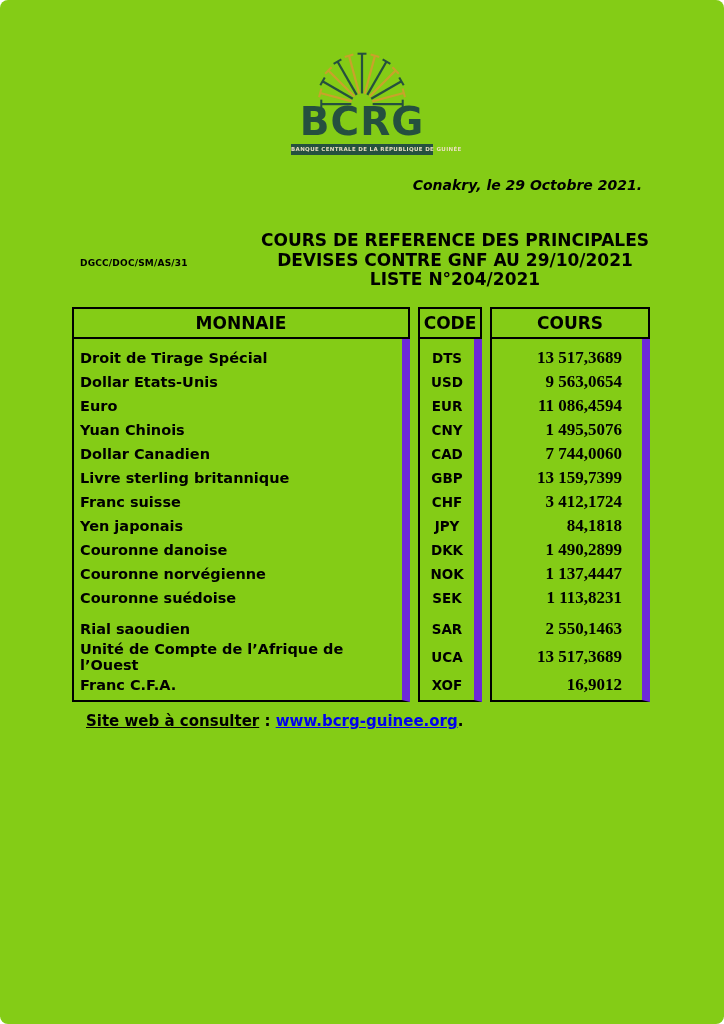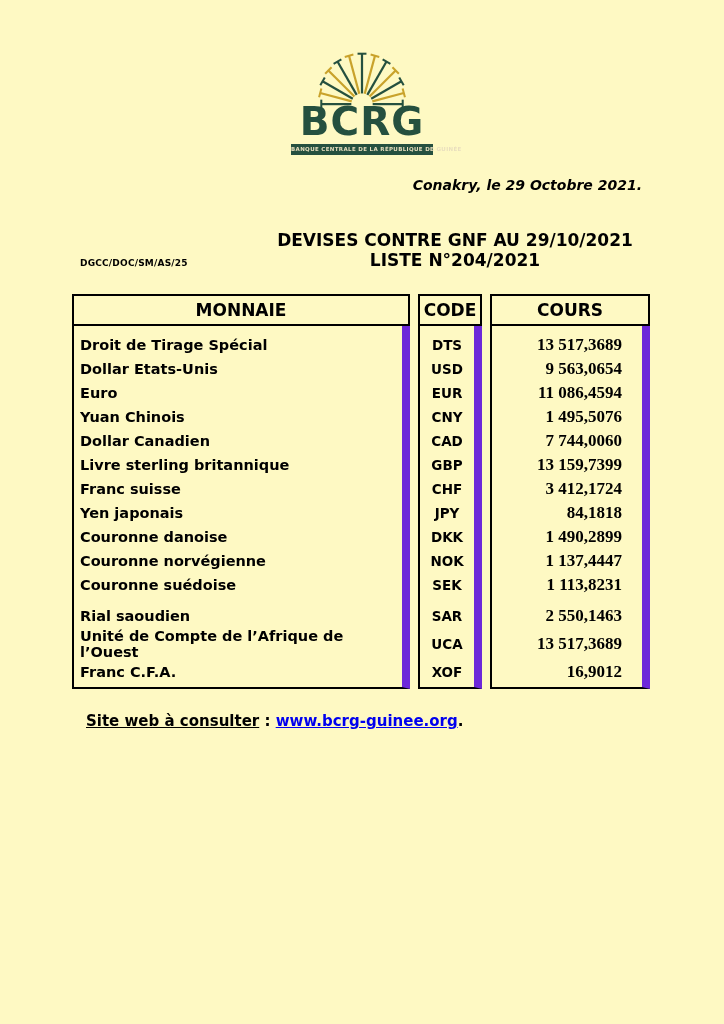--- a/index.html
+++ b/index.html
@@ -1,22 +1,23 @@
 <!DOCTYPE html>
 <html><head>
 <meta charset="utf-8">
 <style>
   html,body{margin:0;padding:0;background:#fff;}
   .page{
     position:relative;
     width:724px;height:1024px;
-    background:#fef9c3;
+    background:#84cc16;
     font-family:"DejaVu Sans","Liberation Sans",sans-serif;
     color:#000;
     overflow:hidden;
+    border-radius:8px;
   }
   
   .logo{position:absolute;top:44px;left:50%;transform:translateX(-50%);width:150px;text-align:center;}
   .logo-rays{display:block;margin:0 auto;}
   .logo-acronym{
     display:block;margin-top:-6px;
     font-size:39px;font-weight:800;letter-spacing:1px;
     color:#25503f;line-height:1;
   }
   .logo-band{
@@ -33,21 +34,21 @@
   .ref-code{
     position:absolute;top:258px;left:80px;
     font-size:9px;font-weight:700;letter-spacing:.2px;
   }
   .doc-title{
     position:absolute;top:231px;left:255px;width:400px;
     text-align:center;font-size:17px;font-weight:700;line-height:19.5px;
   }
   
   .rates{
-    position:absolute;top:294px;left:64px;
+    position:absolute;top:307px;left:64px;
     border-collapse:separate;border-spacing:8px 0;
     table-layout:fixed;
   }
   .rates col.c-monnaie{width:338px;}
   .rates col.c-code{width:64px;}
   .rates col.c-cours{width:160px;}
   .rates th{
     border:2px solid #000;
     font-size:17px;font-weight:700;
     height:28px;text-align:center;padding:0;
@@ -105,23 +106,24 @@
         <line x1="23.1" y1="46.0" x2="20.7" y2="54.9" stroke="#c9a22b" stroke-width="2.1"></line>
         <line x1="54.0" y1="62.0" x2="23.0" y2="62.0" stroke="#25503f" stroke-width="2.3"></line>
         <line x1="23.0" y1="57.4" x2="23.0" y2="66.6" stroke="#25503f" stroke-width="2.1"></line>
       </svg>
     <span class="logo-acronym">BCRG</span>
     <span class="logo-band">BANQUE CENTRALE DE LA RÉPUBLIQUE DE GUINÉE</span>
   </div>
 
   <div class="dateline">Conakry, le 29 Octobre 2021.</div>
 
-  <div class="ref-code">DGCC/DOC/SM/AS/25</div>
+  <div class="ref-code">DGCC/DOC/SM/AS/31</div>
 
   <div class="doc-title">
+    <div>COURS DE REFERENCE DES PRINCIPALES</div>
     <div>DEVISES CONTRE GNF AU 29/10/2021</div>
     <div>LISTE N°204/2021</div>
   </div>
 
   <table class="rates">
     <colgroup>
       <col class="c-monnaie">
         <col class="c-code">
         <col class="c-cours">
     </colgroup>

